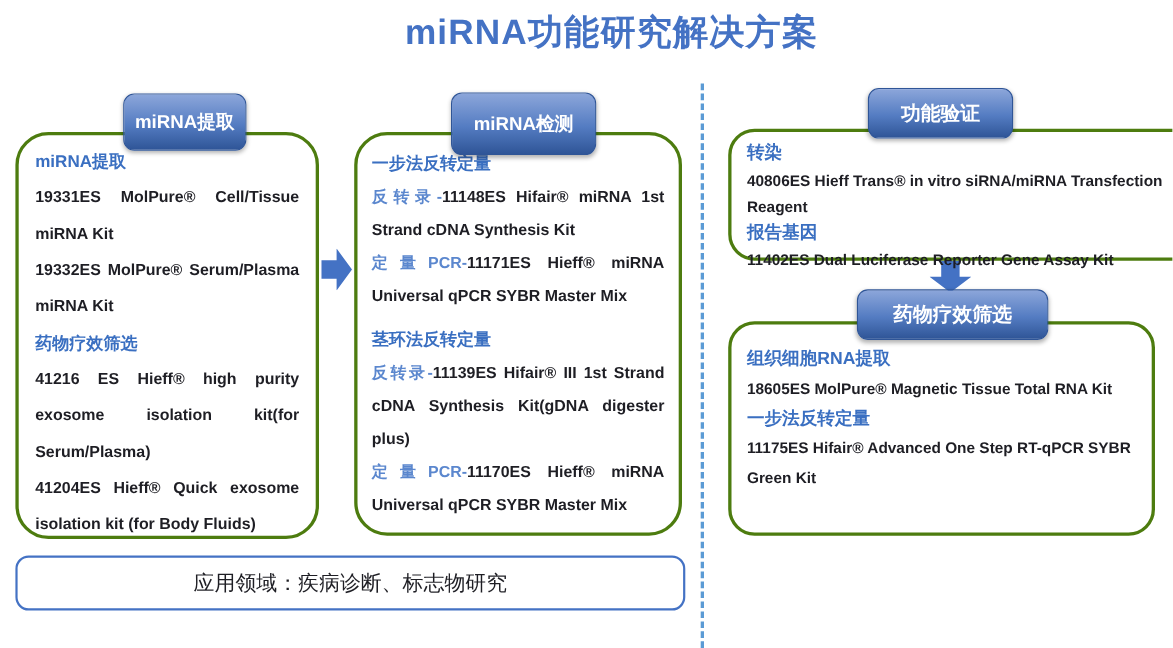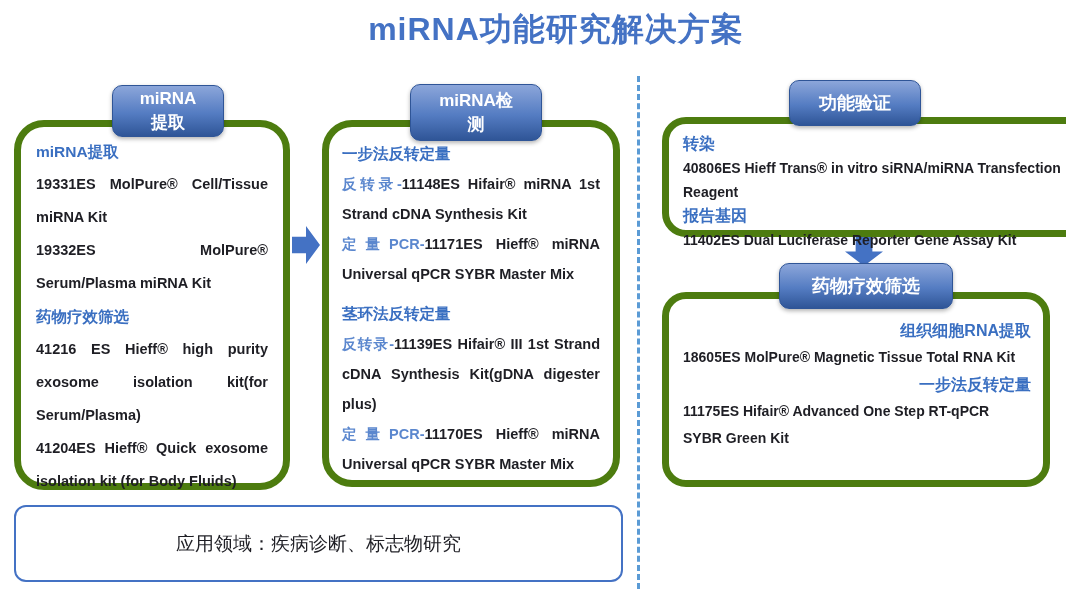--- a/index.html
+++ b/index.html
@@ -9,28 +9,28 @@
   }
   .title{
     position:absolute;top:8px;left:0;right:0;margin:0;text-align:center;
     font-size:32px;font-weight:700;color:#4472C4;letter-spacing:1px;padding-left:46px;
   }
   .divider{
     position:absolute;left:637px;top:76px;height:513px;width:0;
     border-left:3px dashed #5B9BD5;
   }
   .panel{
-    position:absolute;background:#fff;border:7px solid #4d7c0f;box-sizing:border-box;z-index:1;
+    position:absolute;background:#fff;border:3px solid #4d7c0f;box-sizing:border-box;z-index:1;
   }
   .left-panel{left:14px;top:120px;width:276px;height:370px;border-radius:30px;padding:8px 15px;}
   .middle-panel{left:322px;top:120px;width:298px;height:367px;border-radius:30px;padding:12px 13px;}
   .rt-panel{left:662px;top:117px;width:452px;height:120px;border-radius:24px;padding:8px 7px 6px 14px;}
   .rb-panel{left:662px;top:292px;width:388px;height:195px;border-radius:24px;padding:18px 12px 6px 14px;}
   .badge{
-    position:absolute;z-index:2;display:flex;flex-direction:column;align-items:center;justify-content:center;
+    position:absolute;z-index:2;display:flex;flex-direction:row;align-items:center;justify-content:center;
     background:linear-gradient(180deg,#8CA6DA 0%,#547CC2 55%,#2F5597 100%);
     border:1px solid #2F5597;border-radius:10px;color:#fff;font-weight:700;
     box-shadow:0 2px 4px rgba(0,0,0,.3);text-align:center;
   }
   .badge-left{left:112px;top:85px;width:110px;height:50px;font-size:17px;line-height:1.4;}
   .badge-mid{left:410px;top:84px;width:130px;height:55px;font-size:17px;line-height:1.4;}
   .badge-rt{left:789px;top:80px;width:130px;height:44px;font-size:18px;}
   .badge-rb{left:779px;top:263px;width:172px;height:44px;font-size:18px;}
   .arrow-right{
     position:absolute;left:292px;top:226px;width:28px;height:38px;background:#4472C4;
@@ -45,23 +45,23 @@
   .item{color:#1E1E24;font-weight:700;}
   .prefix{color:#5B87CE;font-weight:700;}
   .left-panel p{font-size:14.5px;line-height:33px;text-align:justify;}
   .middle-panel p{font-size:14.5px;line-height:30px;text-align:justify;}
   .middle-panel .sec-heading{font-size:15.5px;}
   .left-panel .sec-heading{font-size:15.5px;text-align:left;}
   .mt{margin-top:10px !important;}
   .rt-panel p{font-size:14px;line-height:24px;}
   .rt-panel .sec-heading{font-size:16px;}
   .rb-panel p{font-size:14px;line-height:27px;}
-  .rb-panel .sec-heading{font-size:16px;text-align:right;}
+  .rb-panel .sec-heading{font-size:16px;}
   .footer{
-    position:absolute;top:505px;height:77px;border:2.5px solid #4472C4;border-radius:12px;
+    position:absolute;top:505px;height:50px;border:2.5px solid #4472C4;border-radius:12px;
     box-sizing:border-box;display:flex;align-items:center;background:#fff;
     font-size:19px;color:#1E1E24;font-weight:400;
   }
   .footer-left{left:14px;width:609px;justify-content:center;}
   .footer-right{left:660px;width:387px;justify-content:flex-start;padding-left:30px;}
 </style>
 </head>
 <body>
 
 <div class="canvas">

